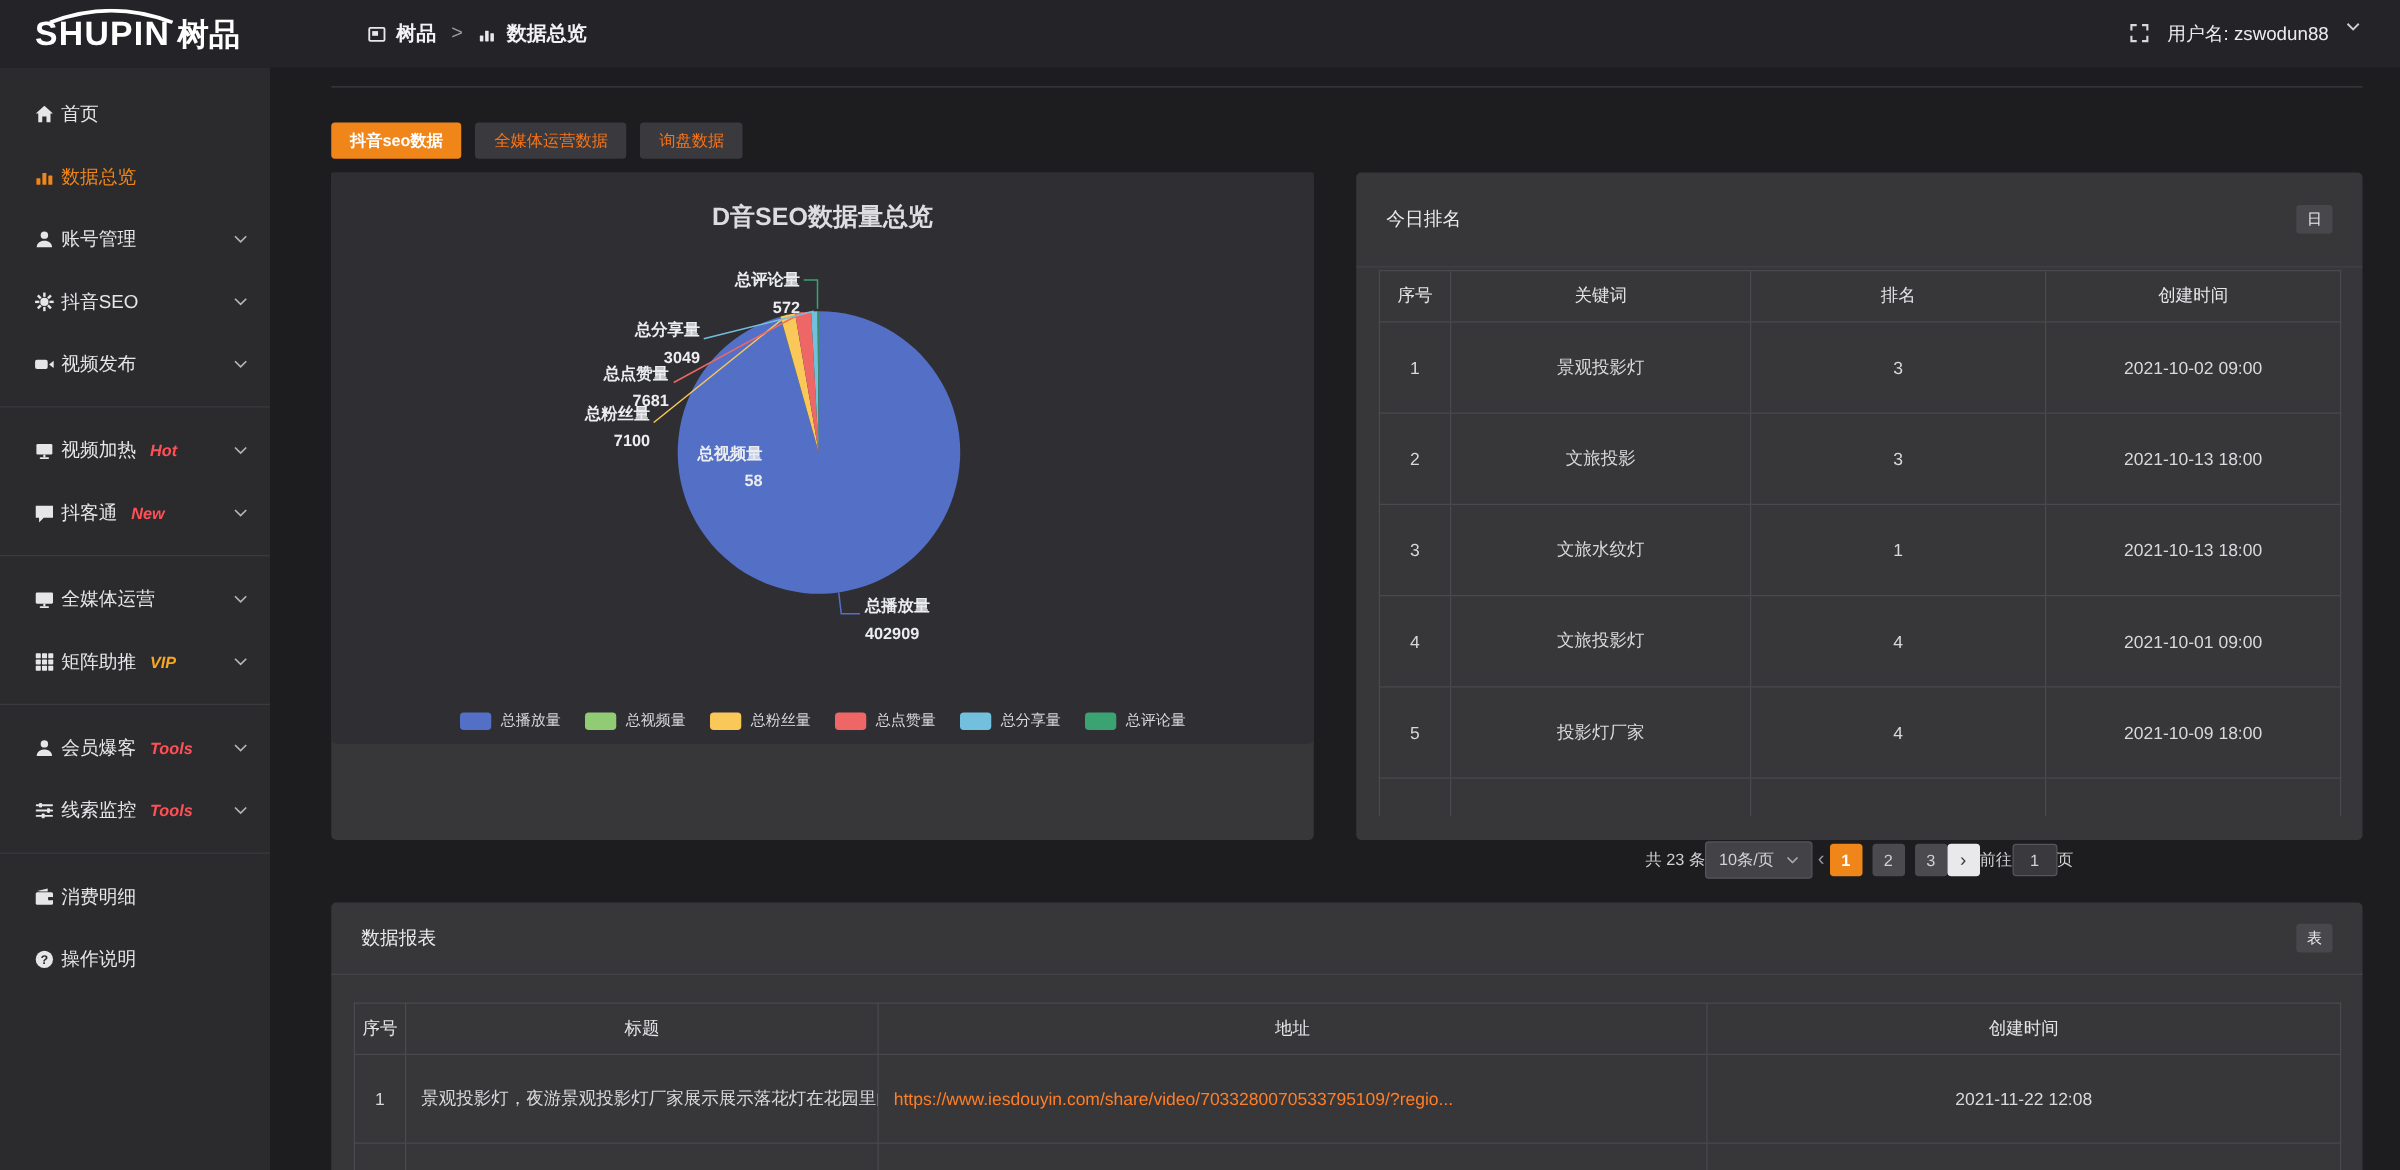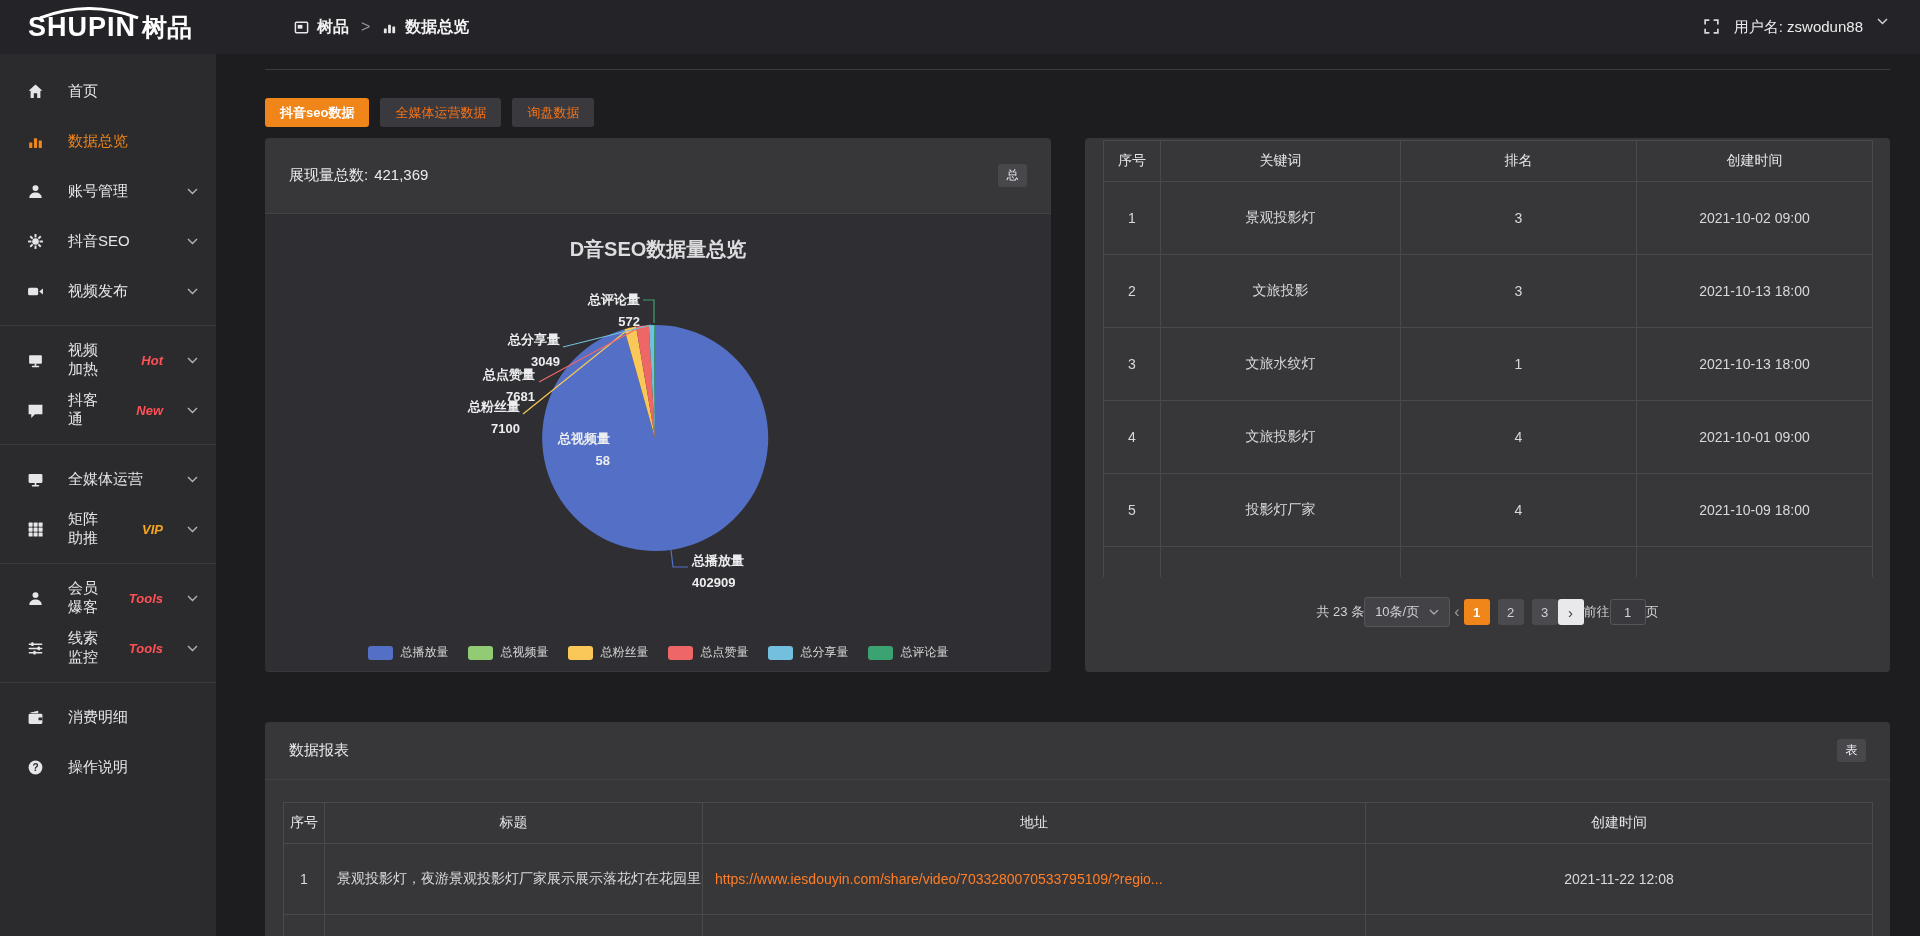--- a/index.html
+++ b/index.html
@@ -18,21 +18,21 @@
   .breadcrumb{display:flex;align-items:center;gap:8px;margin-left:26px;font-size:16px;font-weight:700;color:#f2f2f4;}
   .bc-icon{display:flex;align-items:center;color:#e8e8ea;}
   .bc-sep{color:#9a9a9e;font-weight:400;margin:0 4px;}
   .header-right{margin-left:auto;display:flex;align-items:flex-start;gap:14px;padding-right:32px;}
   .fs-icon{display:flex;align-items:center;color:#d8d8db;cursor:pointer;}
   .username{font-size:15px;color:#ececef;}
   .user-chevron{display:flex;align-items:center;color:#cfcfd2;}
   .h-divider{position:absolute;left:265px;right:30px;top:69px;height:1px;background:#3c3c40;}
   
   .sidebar{position:absolute;left:0;top:54px;bottom:0;width:216px;background:#2b2b2e;padding-top:12px;box-sizing:border-box;}
-  .side-item{height:50px;display:flex;align-items:center;padding:0 18px 0 27px;gap:24px;font-size:15px;color:#e6e6e9;cursor:pointer;}
+  .side-item{height:50px;display:flex;align-items:center;padding:0 18px 0 27px;gap:5px;font-size:15px;color:#e6e6e9;cursor:pointer;}
   .side-item .s-icon{width:17px;height:17px;display:flex;align-items:center;justify-content:center;flex:none;}
   .side-item.active{color:#f08519;}
   .side-badge{font-size:13px;font-weight:700;font-style:italic;margin-left:6px;}
   .side-chev{margin-left:auto;color:#b4b4b8;display:flex;align-items:center;}
   .side-divider{height:1px;background:#3a3a3e;margin:9px 0;}
   
   .tabs{position:absolute;left:265px;top:98px;display:flex;gap:11px;z-index:4;}
   .tab{height:29px;padding:0 15px;display:flex;align-items:center;font-size:13px;background:#3a3a3e;color:#f97316;border-radius:3px;cursor:pointer;}
   .tab.active{background:#f08519;color:#fff;font-weight:700;}
   
@@ -311,27 +311,20 @@
     </div>
   </aside>
 
 <div class="tabs" id="tabs">
     <div class="tab active">抖音seo数据</div>
     <div class="tab">全媒体运营数据</div>
     <div class="tab">询盘数据</div>
   </div>
 
 <section class="panel panel-chart">
-  <div class="panel-head">
-    <div class="panel-title">
-      <span>展现量总数:</span>
-      <span>421,369</span>
-    </div>
-    <div class="mini-badge">总</div>
-  </div>
   <div class="chart-body">
     <svg id="pieSvg" width="786" height="457" viewBox="0 0 786 457">
         <text x="393" y="42" text-anchor="middle" font-size="20" font-weight="bold" fill="#dddde0">D音SEO数据量总览</text>
         <path d="M390,224 L390.0,111.0 A113,113 0 1 1 359.3,115.3 Z" fill="#5470c6"></path>
         <path d="M390,224 L359.3,115.3 A113,113 0 0 1 359.4,115.2 Z" fill="#91cc75"></path>
         <path d="M390,224 L359.4,115.2 A113,113 0 0 1 371.0,112.6 Z" fill="#fac858"></path>
         <path d="M390,224 L371.0,112.6 A113,113 0 0 1 383.9,111.2 Z" fill="#ee6666"></path>
         <path d="M390,224 L383.9,111.2 A113,113 0 0 1 389.0,111.0 Z" fill="#73c0de"></path>
         <path d="M390,224 L389.0,111.0 A113,113 0 0 1 390.0,111.0 Z" fill="#3ba272"></path>
         <polyline points="406,336 408,353 423,353" fill="none" stroke="#5470c6" stroke-width="1.2"></polyline>
@@ -375,20 +368,24 @@
         </span>
         <span class="legend-item">
           <span class="legend-swatch" style="background:#3ba272"></span>
           <span>总评论量</span>
         </span>
       </div>
   </div>
 </section>
 
 <section class="panel panel-rank">
+  <div class="panel-head">
+    <div class="panel-title">今日排名</div>
+    <div class="mini-badge">日</div>
+  </div>
   <div class="rank-body">
     <table class="grid rank" id="rankTable">
         <colgroup>
           <col style="width:57px">
           <col style="width:240px">
           <col style="width:236px">
           <col style="width:236px">
         </colgroup>
         <thead>
           <tr>

